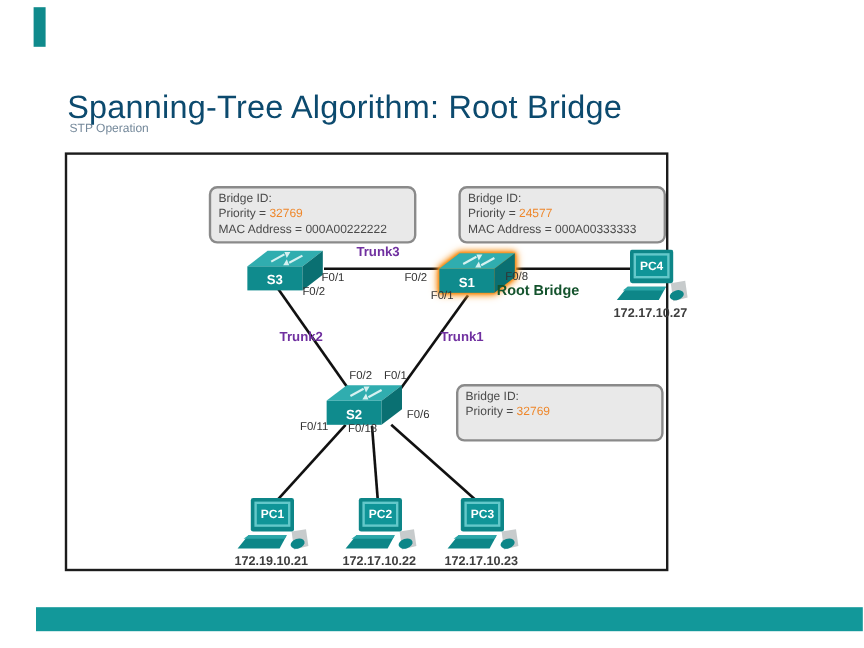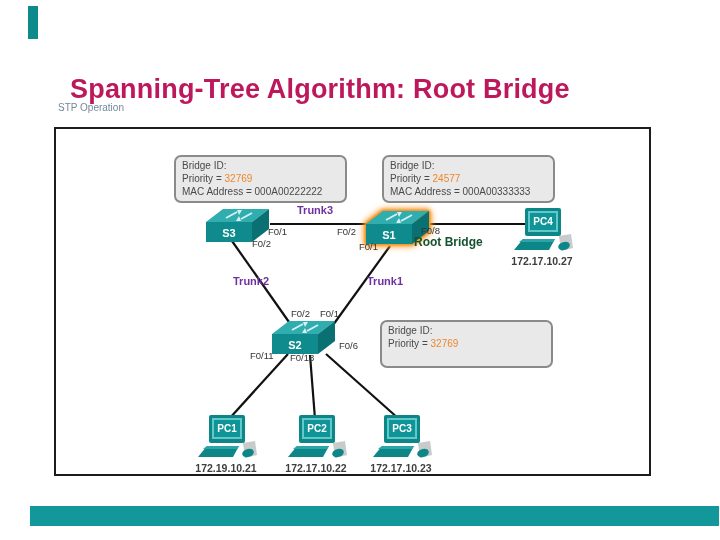--- a/index.html
+++ b/index.html
@@ -3,23 +3,23 @@
 <meta charset="utf-8">
 <style>
   html,body{margin:0;padding:0;}
   body{
     width:720px;height:540px;position:relative;background:#ffffff;
     font-family:"Liberation Sans",sans-serif;overflow:hidden;
   }
   .accent-square{position:absolute;left:28px;top:6px;width:10px;height:33px;background:#0f8a8c;}
   .accent-bottom{position:absolute;left:30px;top:506px;width:689px;height:20px;background:#12989a;}
   .eyebrow{position:absolute;left:58px;top:56px;font-size:10px;font-weight:normal;color:#74889a;margin-top:46px;}
-  .title{position:absolute;left:70px;top:74px;font-size:27px;font-weight:bold;color:#be185d;letter-spacing:0.2px;}
+  .title{position:absolute;left:56px;top:74px;font-size:27px;font-weight:normal;color:#0c4a6e;letter-spacing:0.2px;}
   .panel{
-    position:absolute;left:54px;top:127px;width:597px;height:349px;
+    position:absolute;left:54px;top:127px;width:503px;height:349px;
     border:2px solid #1c1c1c;background:#ffffff;box-sizing:border-box;
   }
   .links{position:absolute;left:0;top:0;width:605px;height:345px;}
   .bbox{
     position:absolute;width:157px;height:40px;background:#e9e9e9;
     border:2px solid #8a8a8a;border-radius:7px;padding:2px 6px;
     font-size:10px;line-height:13px;color:#4a4a4a;white-space:nowrap;
   }
   .bbox .val{color:#ee872b;}
   .node{position:absolute;}

